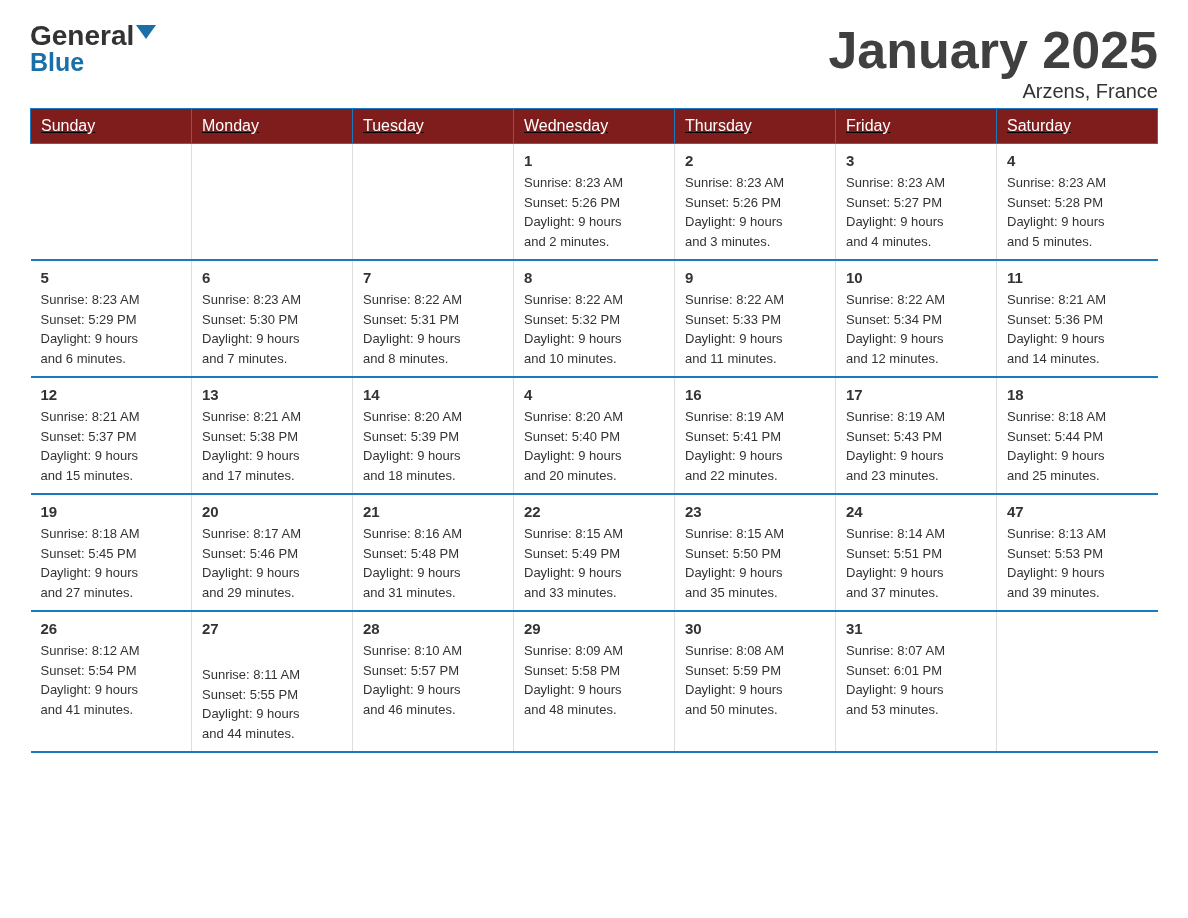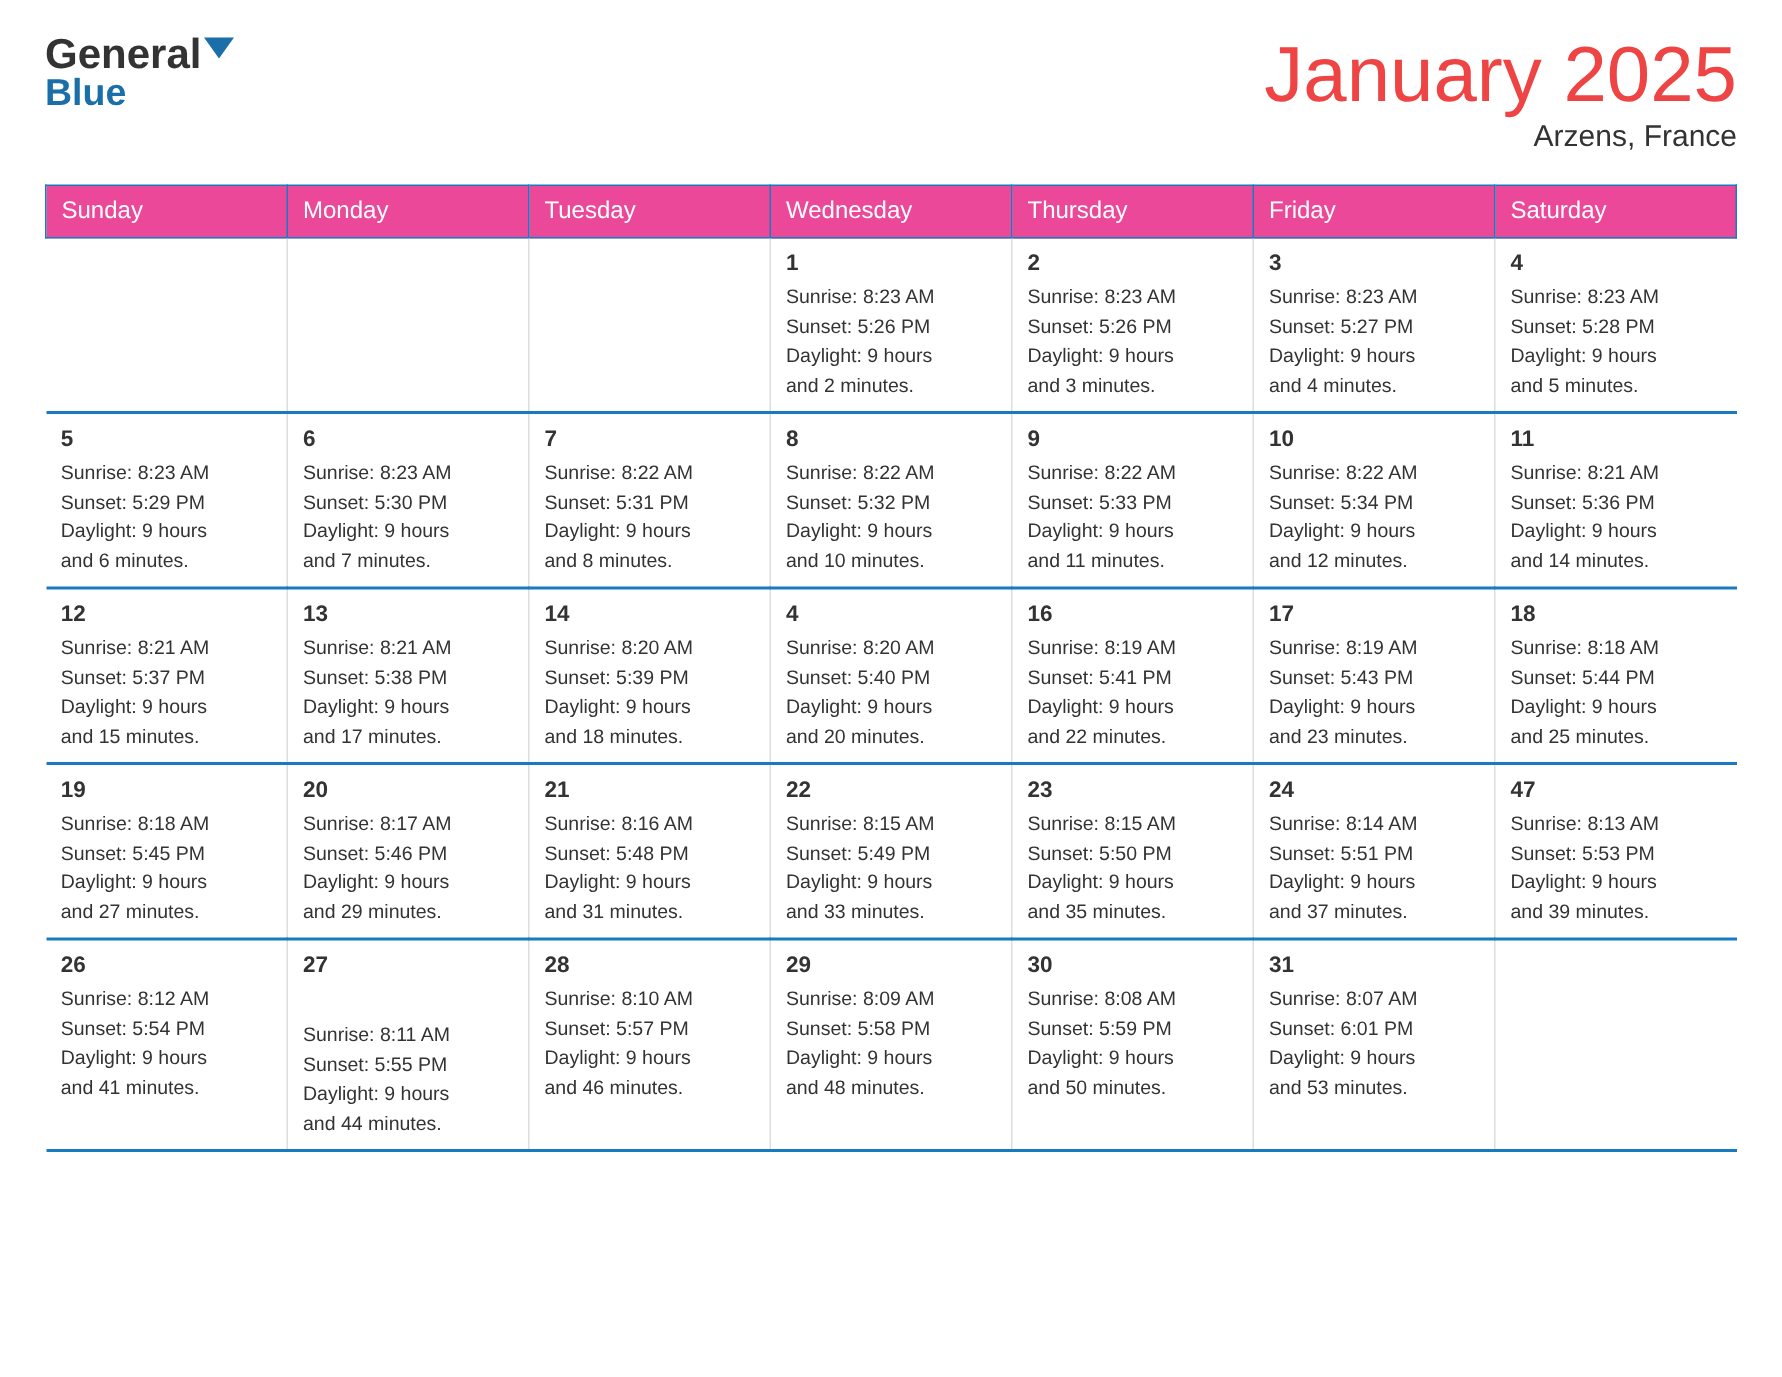--- a/index.html
+++ b/index.html
@@ -7,21 +7,21 @@
       font-family: Arial, sans-serif;
       background: #fff;
       width: 1188px;
       min-height: 918px;
       padding: 20px 30px;
     }
     .header {
       display: flex;
       justify-content: space-between;
       align-items: flex-start;
-      margin-bottom: 20px;
+      margin-bottom: 5px;
     }
     .logo {
       display: flex;
       align-items: center;
       gap: 0;
     }
     .logo-text-general {
       font-size: 28px;
       font-weight: bold;
       color: #333;
@@ -39,34 +39,35 @@
     }
     .logo-top-row {
       display: flex;
       align-items: flex-start;
     }
     .title-block {
       text-align: right;
     }
     .month-title {
       font-size: 52px;
-      font-weight: normal;
-      color: #ef4444;
+      font-weight: bold;
+      color: #404040;
     }
     .location {
       font-size: 20px;
       color: #333;
     }
     table {
       width: 100%;
       border-collapse: collapse;
       table-layout: fixed;
     }
     thead tr {
-      background-color: #ec4899;
+      background-color: #7f1d1d;
+      text-decoration: underline;
     }
     thead th {
       color: #fff;
       font-size: 16px;
       font-weight: normal;
       padding: 8px 10px;
       text-align: left;
       border: 1px solid #1a7abf;
     }
     tbody tr {

